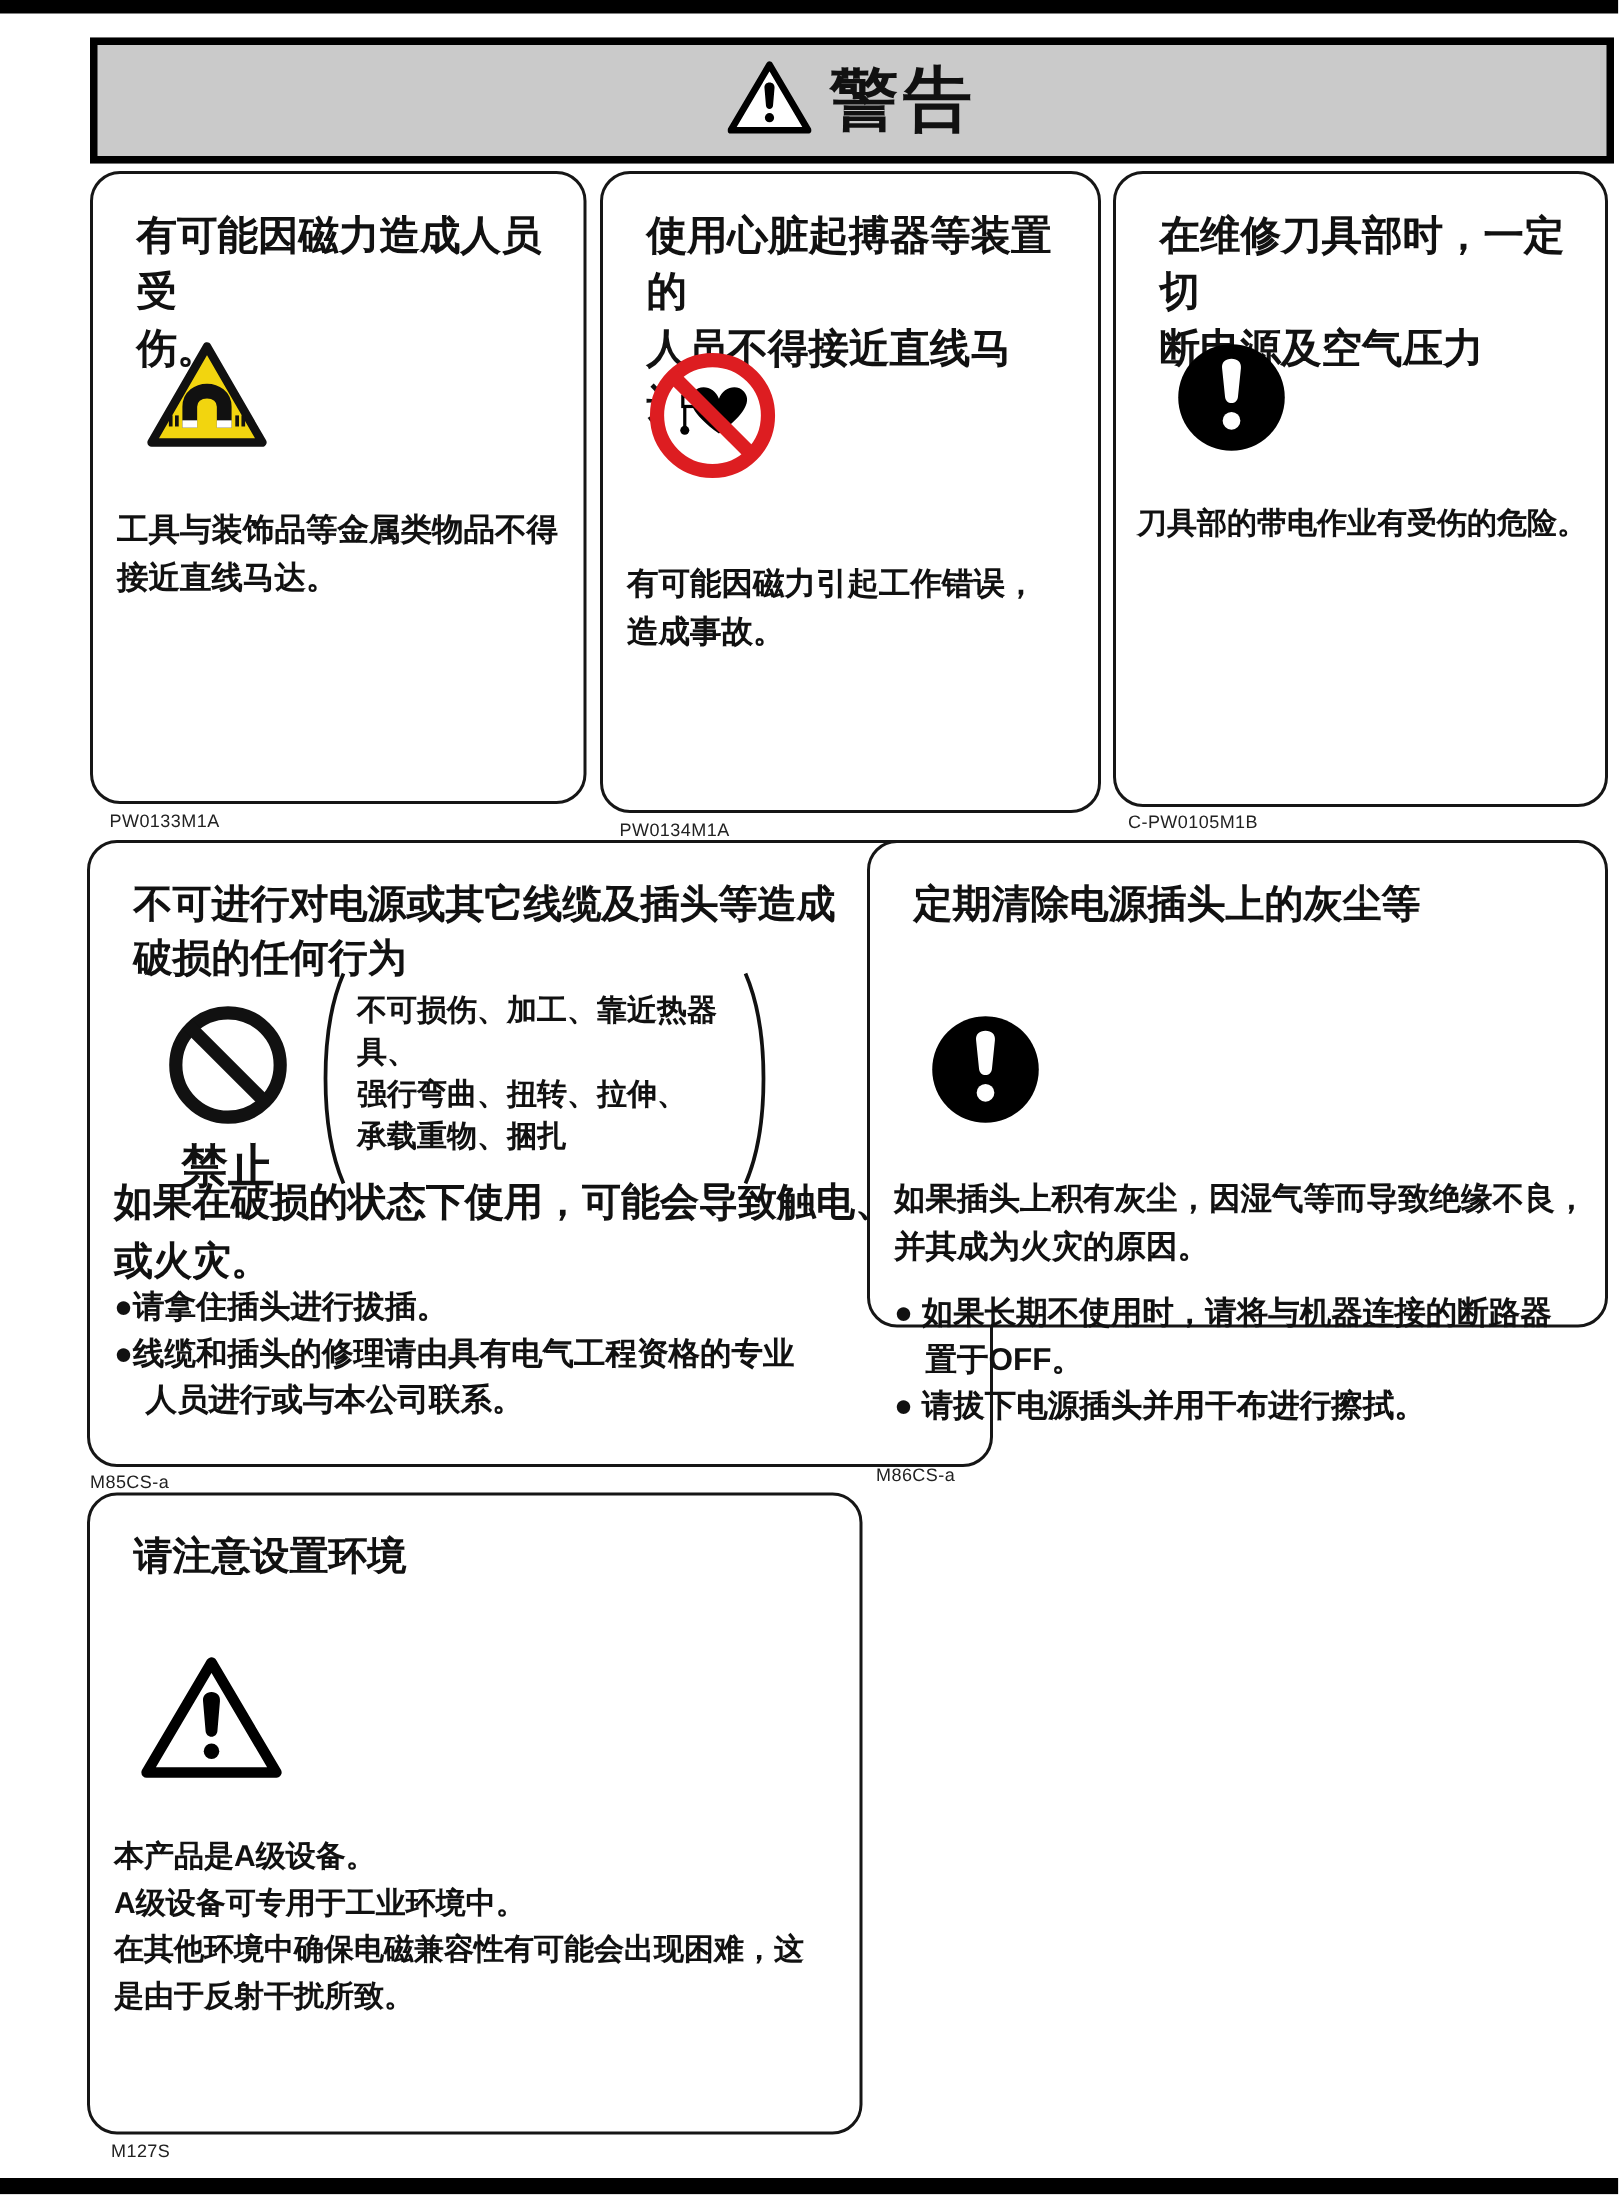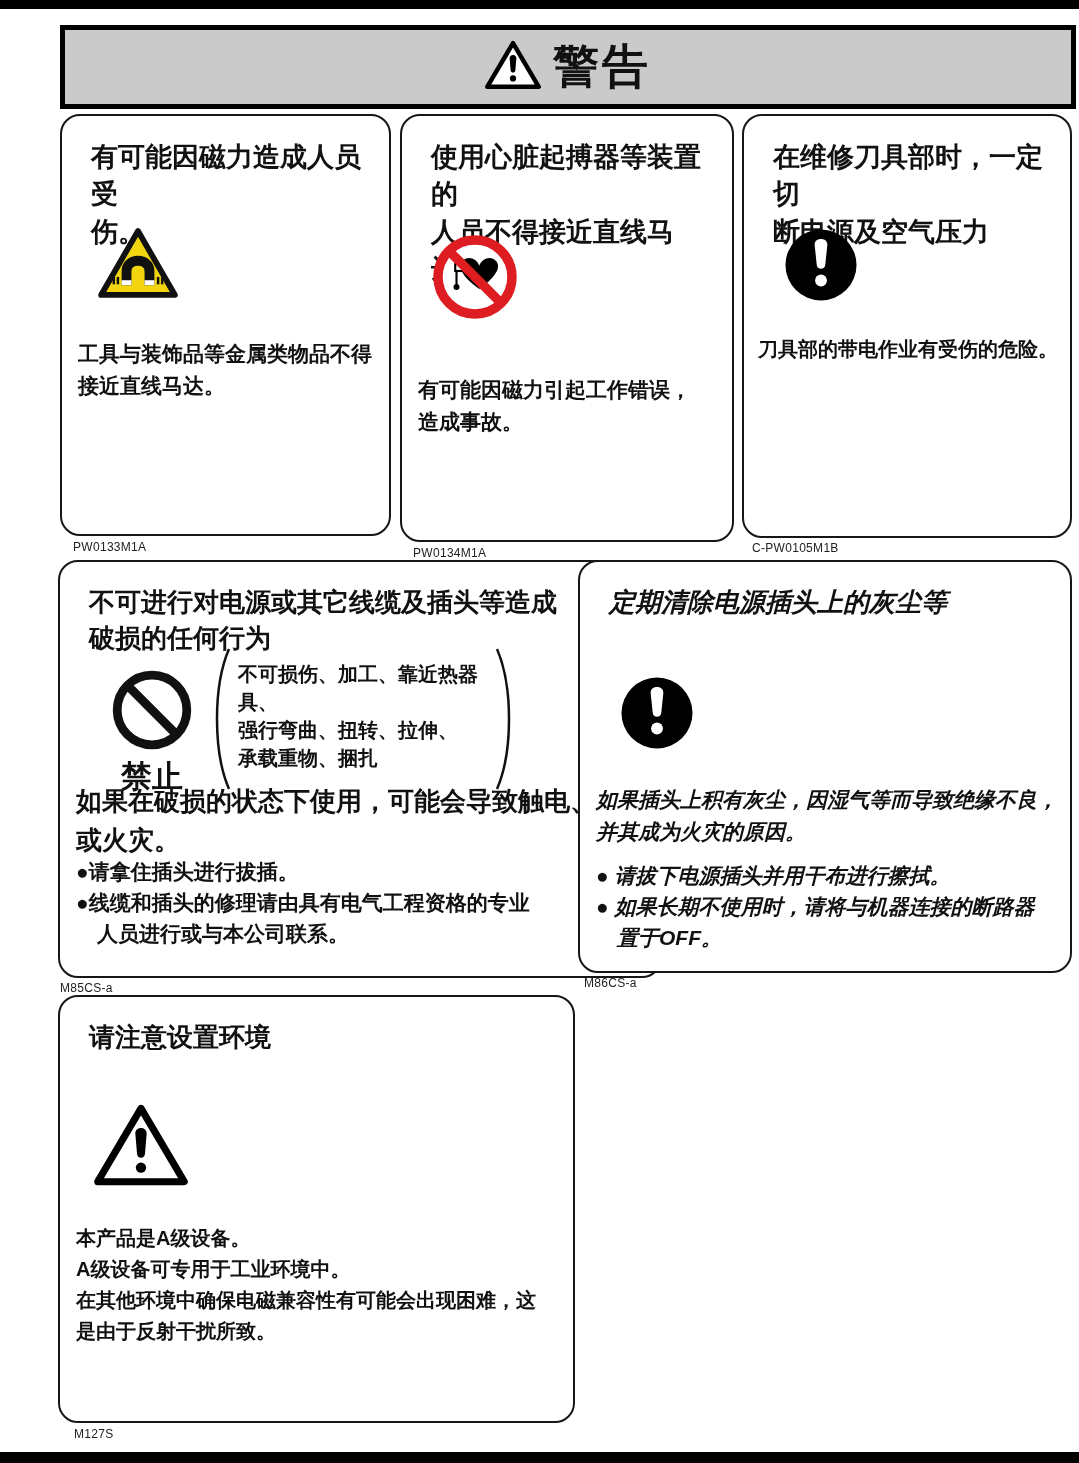--- a/index.html
+++ b/index.html
@@ -129,35 +129,35 @@
     <p class="card-body" style="left:16px;top:220px;font-size:26px;">如果在破损的状态下使用，可能会导致触电、短路
 或火灾。</p>
     <div class="bullets" style="left:16px;top:294px;">
       <div class="bullet">●请拿住插头进行拔插。</div>
       <div class="bullet">●线缆和插头的修理请由具有电气工程资格的专业
 　人员进行或与本公司联系。</div>
     </div>
   </section>
   <div class="code" style="left:60px;top:981px;">M85CS-a</div>
 
-  <section class="card" style="left:578px;top:560px;width:494px;height:413px;font-style:italic;">
+  <section class="card" style="left:578px;top:560px;width:494px;height:325px;">
     <h2 class="card-title t26">定期清除电源插头上的灰尘等</h2>
     <span class="abs" style="left:40px;top:114px;">
       <svg width="74" height="74" viewBox="0 0 100 100">
         <circle cx="50" cy="50" r="48" fill="#000"></circle>
         <path d="M50 15 C55.5 15 59 18.2 58.5 23.5 L55.8 49.5 C55.5 52.8 53 55 50 55 C47 55 44.5 52.8 44.2 49.5 L41.5 23.5 C41 18.2 44.5 15 50 15 Z" fill="#fff"></path>
         <circle cx="50" cy="71" r="8" fill="#fff"></circle>
       </svg>
     </span>
     <p class="card-body" style="left:16px;top:222px;font-size:21px;">如果插头上积有灰尘，因湿气等而导致绝缘不良，
 并其成为火灾的原因。</p>
     <div class="bullets" style="left:16px;top:298px;">
-      <div class="bullet">● 请拔下电源插头并用干布进行擦拭。</div>
       <div class="bullet">● 如果长期不使用时，请将与机器连接的断路器
 　置于OFF。</div>
+      <div class="bullet">● 请拔下电源插头并用干布进行擦拭。</div>
     </div>
   </section>
   <div class="code" style="left:584px;top:976px;">M86CS-a</div>
 
   <section class="card" style="left:58px;top:995px;width:517px;height:428px;">
     <h2 class="card-title t26">请注意设置环境</h2>
     <span class="abs" style="left:34px;top:106px;">
       <svg width="94" height="84" viewBox="0 0 100 88">
         <path d="M50 5 L96 83 L4 83 Z" fill="#fff" stroke="#000" stroke-width="7.5" stroke-linejoin="round"></path>
         <path d="M50 26 C53.8 26 56.3 28.6 56 32.4 L54.2 53.5 C54 55.9 52.2 57.6 50 57.6 C47.8 57.6 46 55.9 45.8 53.5 L44 32.4 C43.7 28.6 46.2 26 50 26 Z" fill="#000"></path>

